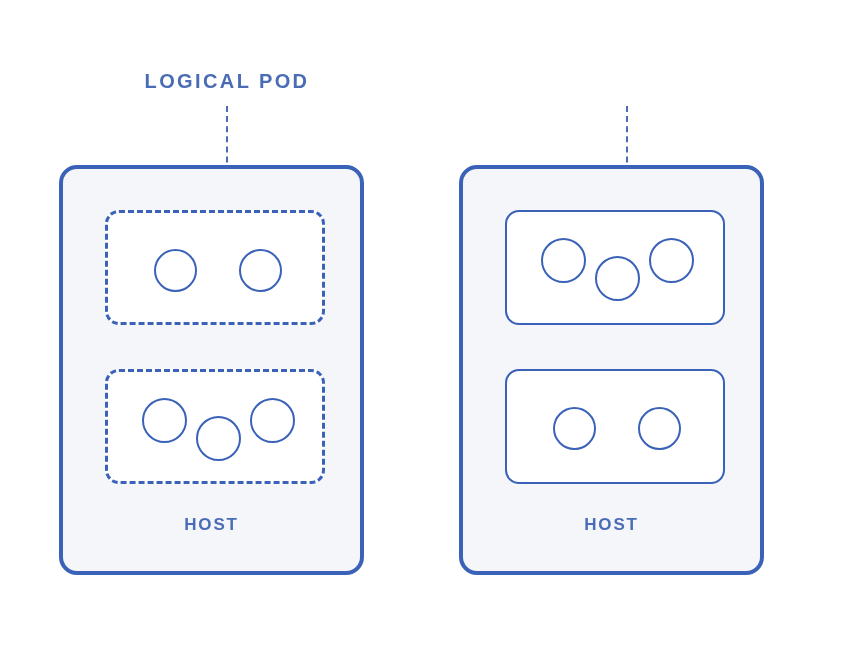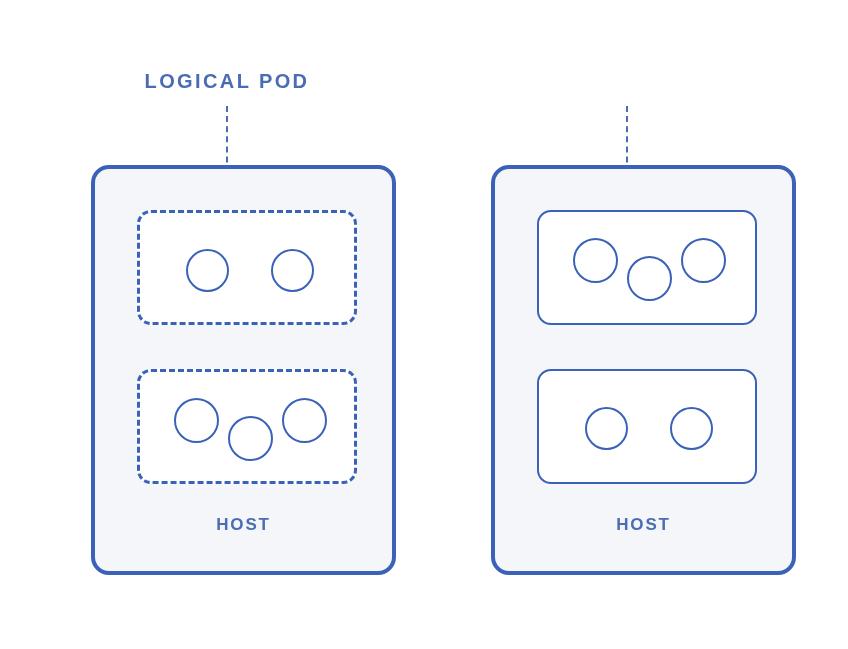--- a/index.html
+++ b/index.html
@@ -55,21 +55,21 @@
     left: 189px;
     width: 0;
     height: 107px;
     border-left: 2px dashed #4a6cb5;
   }
 
   
   .host {
     position: absolute;
     top: 165px;
-    left: 54px;
+    left: 22px;
     width: 305px;
     height: 410px;
     box-sizing: border-box;
     border: 4px solid #3a62b8;
     border-radius: 18px;
     background: #f4f6f9;
   }
 
   .host-label {
     position: absolute;

